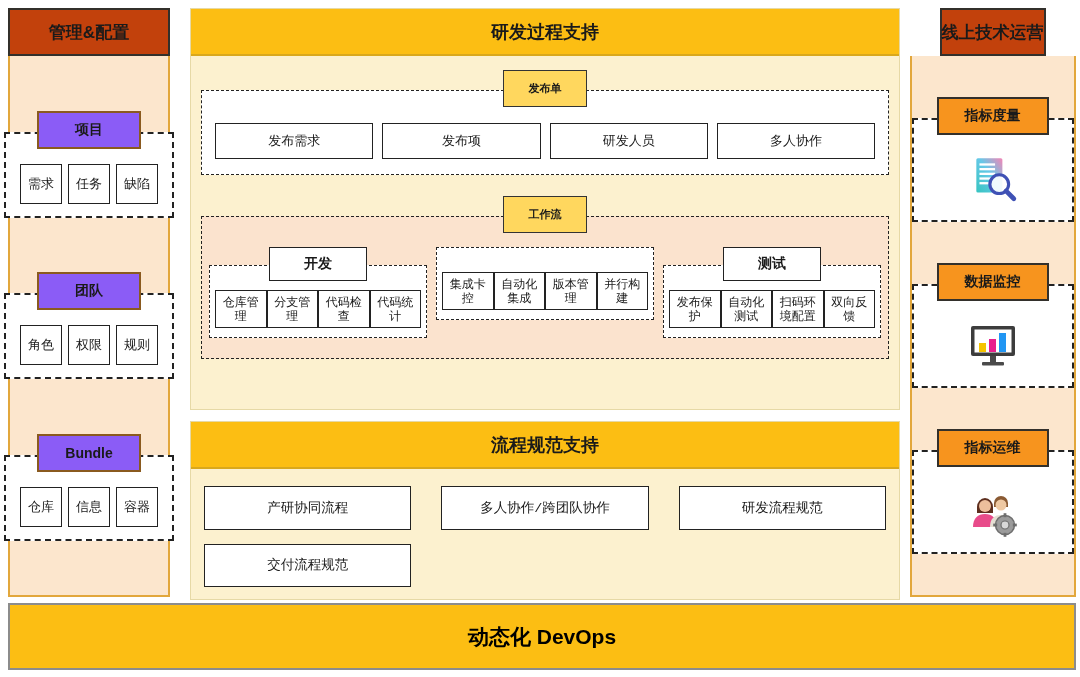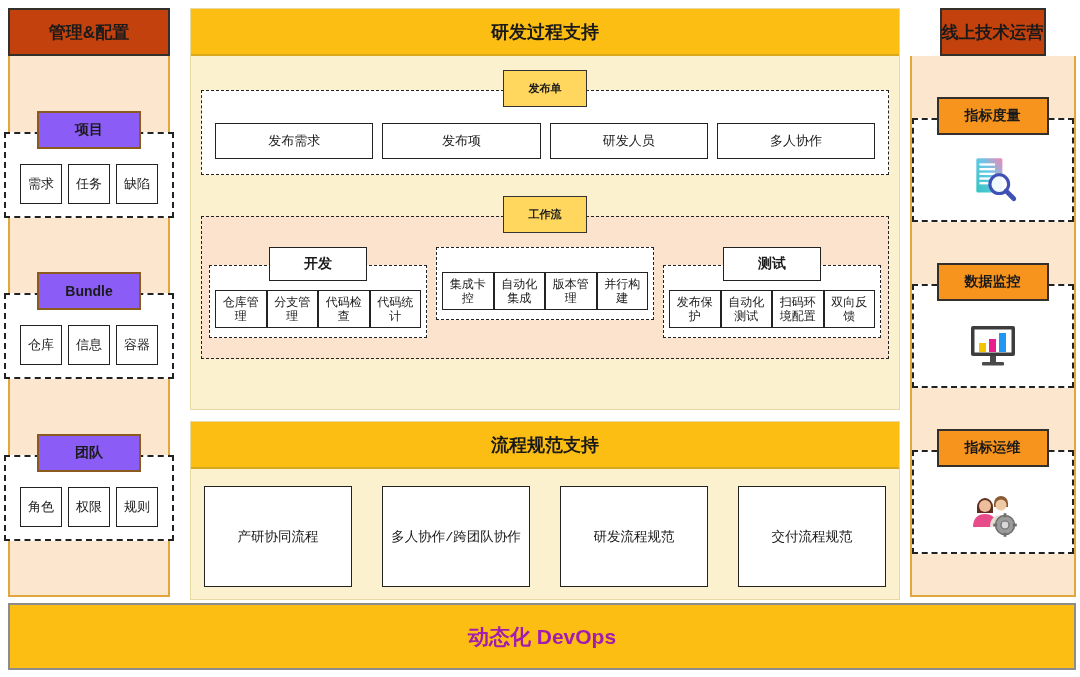--- a/index.html
+++ b/index.html
@@ -82,33 +82,33 @@
     padding:24px 5px 9px; display:grid; grid-template-columns:1fr 1fr 1fr 1fr; gap:8px 0;
   }
   .stage-cell {
     border:1.5px solid #222; background:#fff; min-height:34px;
     display:flex; align-items:center; justify-content:center;
     text-align:center; font-size:12px; line-height:1.2; padding:1px 2px;
   }
 
   .spec-grid {
     flex:1; padding:17px 13px 12px; display:grid;
-    grid-template-columns:1fr 1fr 1fr 1fr; gap:14px 30px;
+    grid-template-columns:1fr 1fr 1fr; gap:14px 30px;
   }
   .spec-item {
     border:1.5px solid #222; background:#fff;
     display:flex; align-items:center; justify-content:center; font-size:13.5px;
   }
 
   
   .footer {
     position:absolute; left:8px; top:603px; width:1064px; height:63px;
     background:#FCBE13; border:2px solid #8c8c8c;
     display:flex; align-items:center; justify-content:center;
-    font-size:21px; font-weight:bold; color:#a21caf;
+    font-size:21px; font-weight:bold; color:#000000;
   }
 
   .left-col  { left:8px;   width:162px; }
   .right-col { left:904px; width:177px;align-items:center; }
 </style>
 </head>
 <body>
 
 <div class="canvas">
 
@@ -119,34 +119,34 @@
       <div class="group">
         <div class="group-tab">项目</div>
         <div class="group-box">
           <div class="mini-cell">需求</div>
           <div class="mini-cell">任务</div>
           <div class="mini-cell">缺陷</div>
         </div>
       </div>
 
       <div class="group">
+        <div class="group-tab">团队</div>
+        <div class="group-box">
+          <div class="mini-cell">角色</div>
+          <div class="mini-cell">权限</div>
+          <div class="mini-cell">规则</div>
+        </div>
+      </div>
+
+      <div class="group">
         <div class="group-tab">Bundle</div>
         <div class="group-box">
           <div class="mini-cell">仓库</div>
           <div class="mini-cell">信息</div>
           <div class="mini-cell">容器</div>
-        </div>
-      </div>
-
-      <div class="group">
-        <div class="group-tab">团队</div>
-        <div class="group-box">
-          <div class="mini-cell">角色</div>
-          <div class="mini-cell">权限</div>
-          <div class="mini-cell">规则</div>
         </div>
       </div>
 
     </div>
   </div>
 
   <div class="center-col">
 
     <div class="panel top-panel">
       <div class="gold-header">研发过程支持</div>

